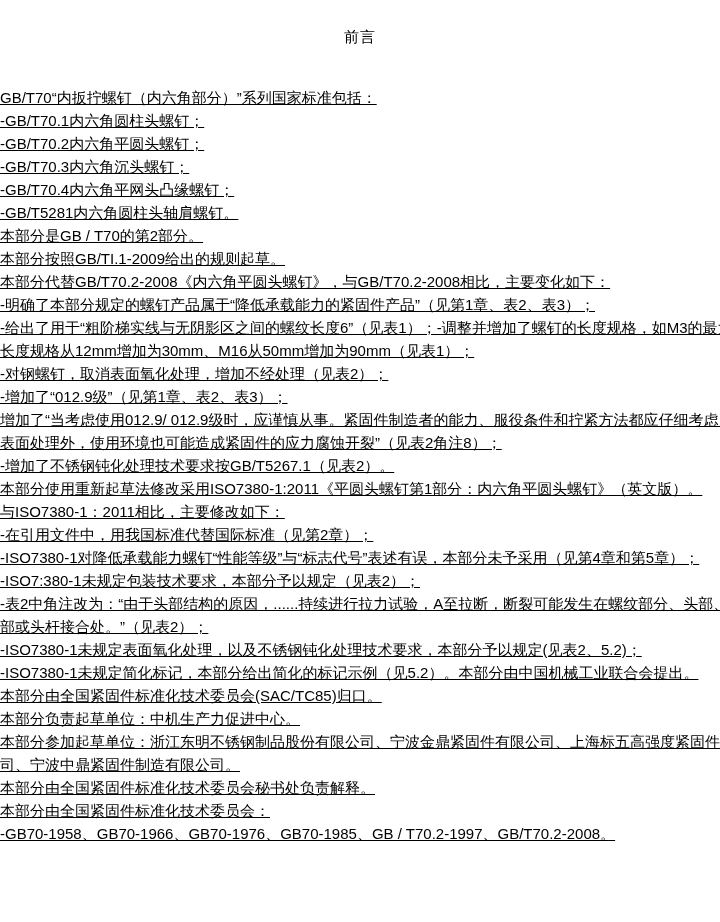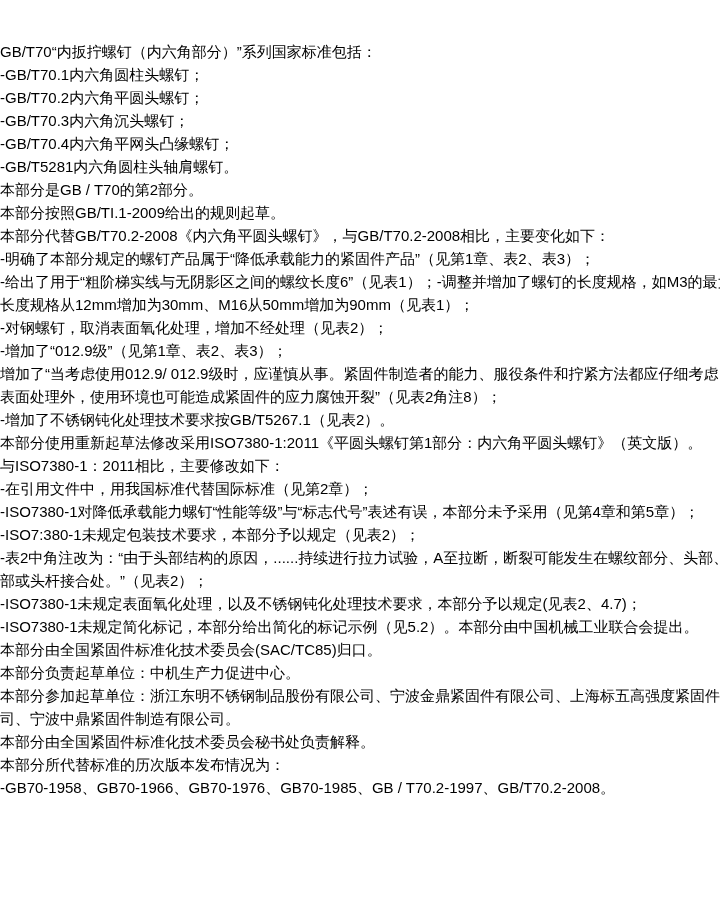--- a/index.html
+++ b/index.html
@@ -22,32 +22,34 @@
     height: 18px;
     line-height: 18px;
     text-align: center;
     font-size: 15px;
     font-weight: 400;
     letter-spacing: 1px;
   }
   .doc-body {
     margin-top: 40px;
     font-size: 15px;
+    text-decoration: underline;
   }
   .text-line {
     height: 23px;
     line-height: 23px;
     white-space: pre;
     overflow: visible;
   }
 </style>
 </head>
 <body>
 
 <main class="page">
+  <h1 class="doc-title">前言</h1>
   <div class="doc-body">
       <div class="text-line">GB/T70“内扳拧螺钉（内六角部分）”系列国家标准包括：</div>
       <div class="text-line">-GB/T70.1内六角圆柱头螺钉；</div>
       <div class="text-line">-GB/T70.2内六角平圆头螺钉；</div>
       <div class="text-line">-GB/T70.3内六角沉头螺钉；</div>
       <div class="text-line">-GB/T70.4内六角平网头凸缘螺钉；</div>
       <div class="text-line">-GB/T5281内六角圆柱头轴肩螺钉。</div>
       <div class="text-line">本部分是GB / T70的第2部分。</div>
       <div class="text-line">本部分按照GB/TI.1-2009给出的规则起草。</div>
       <div class="text-line">本部分代替GB/T70.2-2008《内六角平圆头螺钉》，与GB/T70.2-2008相比，主要变化如下：</div>
@@ -59,23 +61,23 @@
       <div class="text-line">增加了“当考虑使用012.9/ 012.9级时，应谨慎从事。紧固件制造者的能力、服役条件和拧紧方法都应仔细考虑。除</div>
       <div class="text-line">表面处理外，使用环境也可能造成紧固件的应力腐蚀开裂”（见表2角注8）；</div>
       <div class="text-line">-增加了不锈钢钝化处理技术要求按GB/T5267.1（见表2）。</div>
       <div class="text-line">本部分使用重新起草法修改采用ISO7380-1:2011《平圆头螺钉第1部分：内六角平圆头螺钉》（英文版）。</div>
       <div class="text-line">与ISO7380-1：2011相比，主要修改如下：</div>
       <div class="text-line">-在引用文件中，用我国标准代替国际标准（见第2章）；</div>
       <div class="text-line">-ISO7380-1对降低承载能力螺钉“性能等级”与“标志代号”表述有误，本部分未予采用（见第4章和第5章）；</div>
       <div class="text-line">-ISO7:380-1未规定包装技术要求，本部分予以规定（见表2）；</div>
       <div class="text-line">-表2中角注改为：“由于头部结构的原因，......持续进行拉力试验，A至拉断，断裂可能发生在螺纹部分、头部、杆</div>
       <div class="text-line">部或头杆接合处。”（见表2）；</div>
-      <div class="text-line">-ISO7380-1未规定表面氧化处理，以及不锈钢钝化处理技术要求，本部分予以规定(见表2、4.7)；</div>
+      <div class="text-line">-ISO7380-1未规定表面氧化处理，以及不锈钢钝化处理技术要求，本部分予以规定(见表2、5.2)；</div>
       <div class="text-line">-ISO7380-1未规定简化标记，本部分给出简化的标记示例（见5.2）。本部分由中国机械工业联合会提出。</div>
       <div class="text-line">本部分由全国紧固件标准化技术委员会(SAC/TC85)归口。</div>
       <div class="text-line">本部分负责起草单位：中机生产力促进中心。</div>
       <div class="text-line">本部分参加起草单位：浙江东明不锈钢制品股份有限公司、宁波金鼎紧固件有限公司、上海标五高强度紧固件有限公</div>
       <div class="text-line">司、宁波中鼎紧固件制造有限公司。</div>
       <div class="text-line">本部分由全国紧固件标准化技术委员会秘书处负责解释。</div>
-      <div class="text-line">本部分所代替标准的历次版本发布情况为：</div>
+      <div class="text-line">本部分由全国紧固件标准化技术委员会：</div>
       <div class="text-line">-GB70-1958、GB70-1966、GB70-1976、GB70-1985、GB / T70.2-1997、GB/T70.2-2008。</div>
     </div>
 </main>
 
 </body></html>

